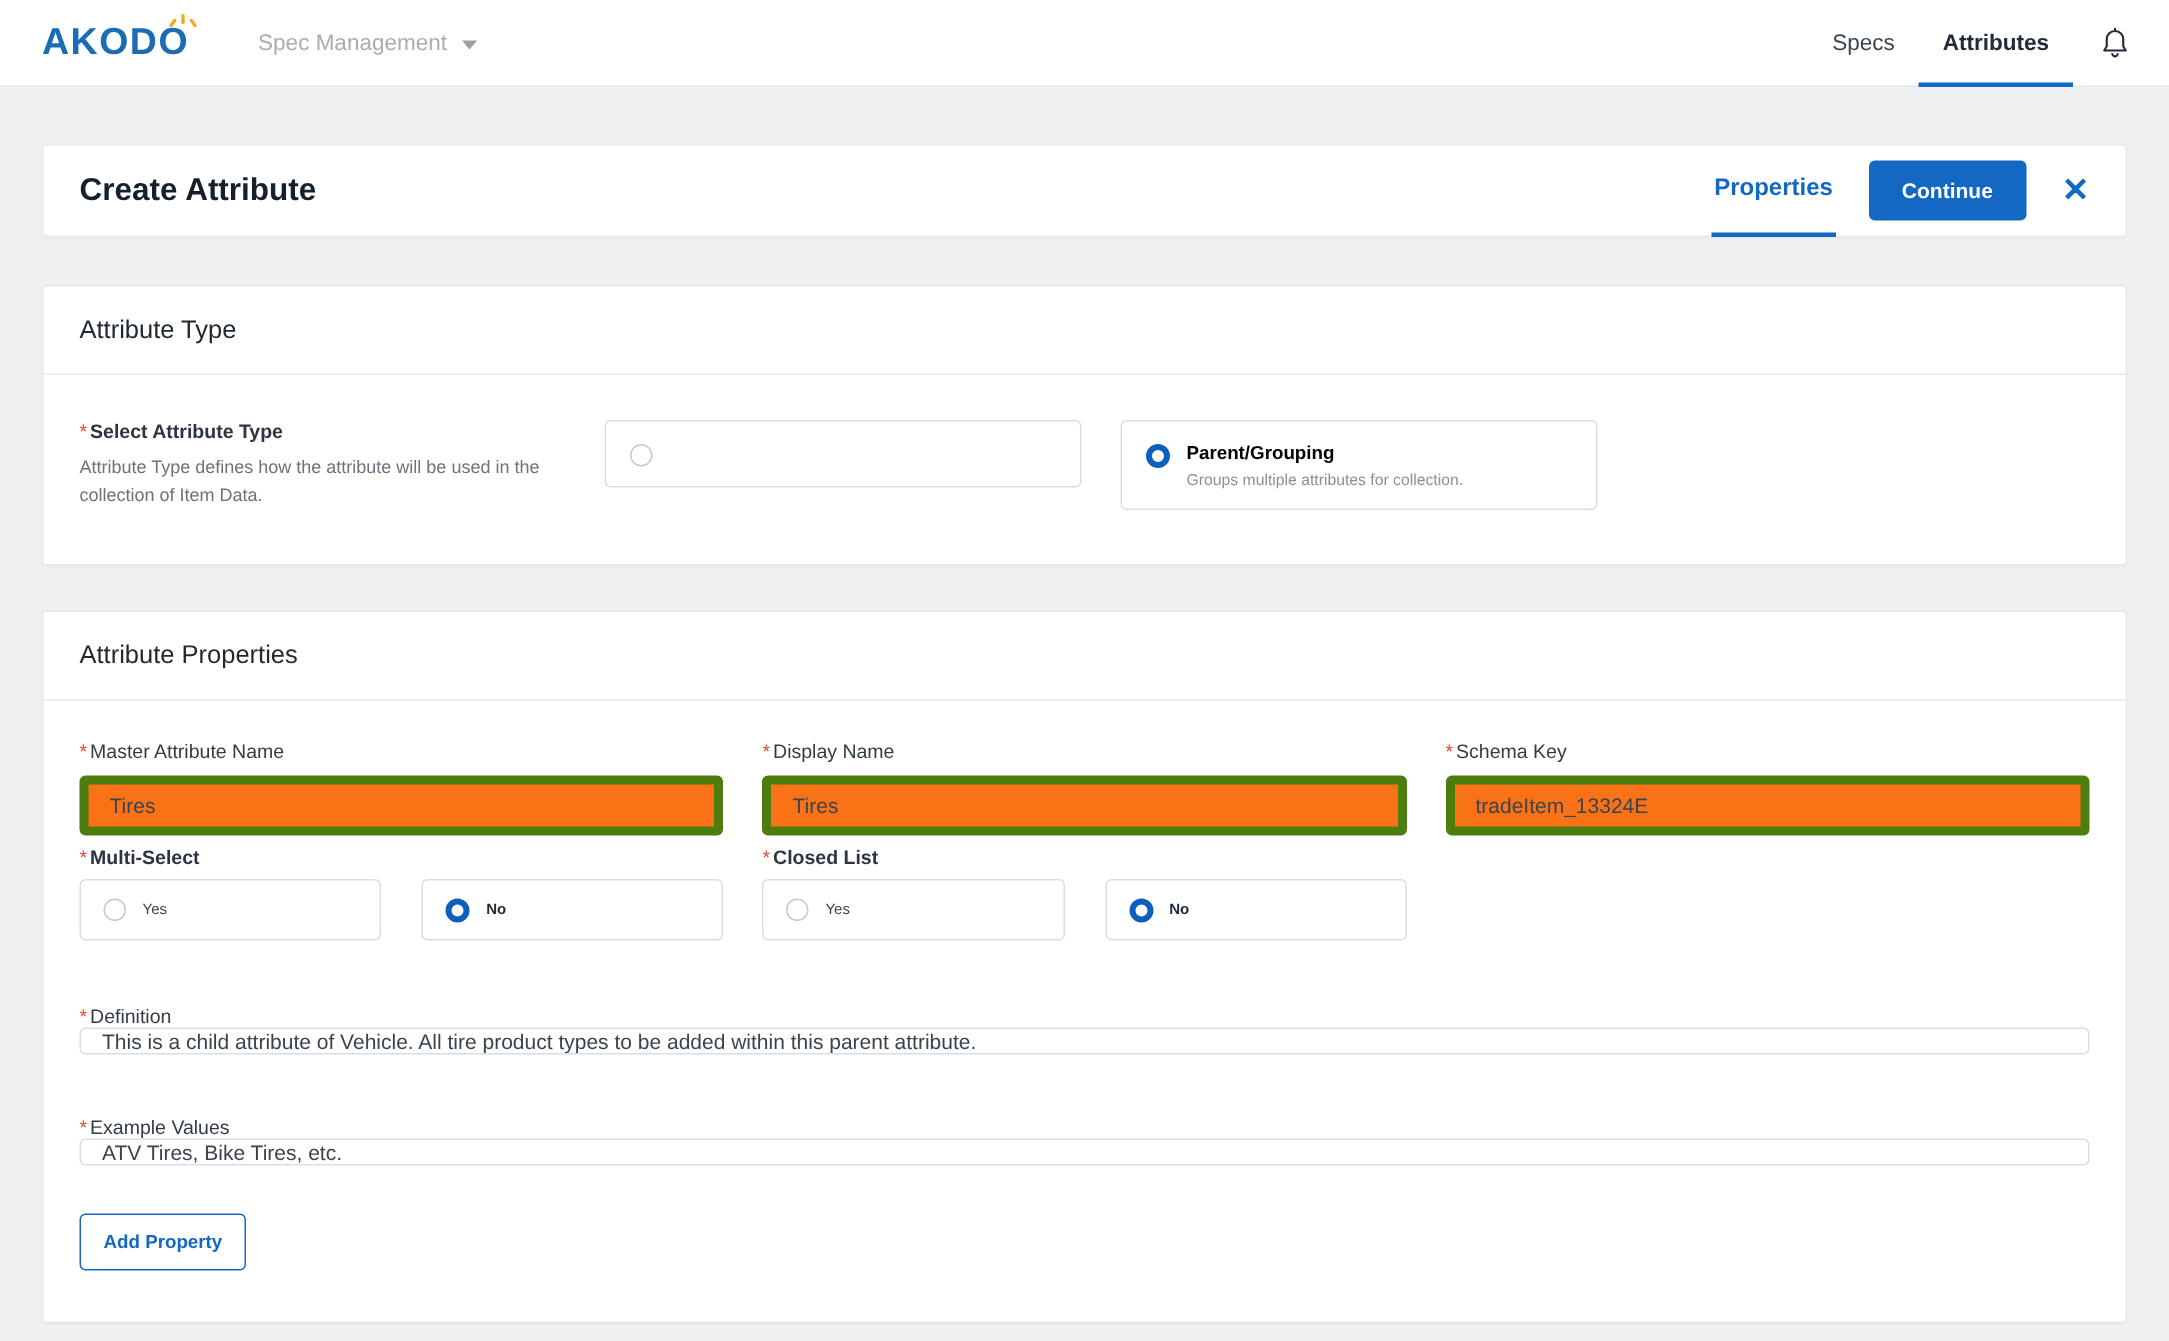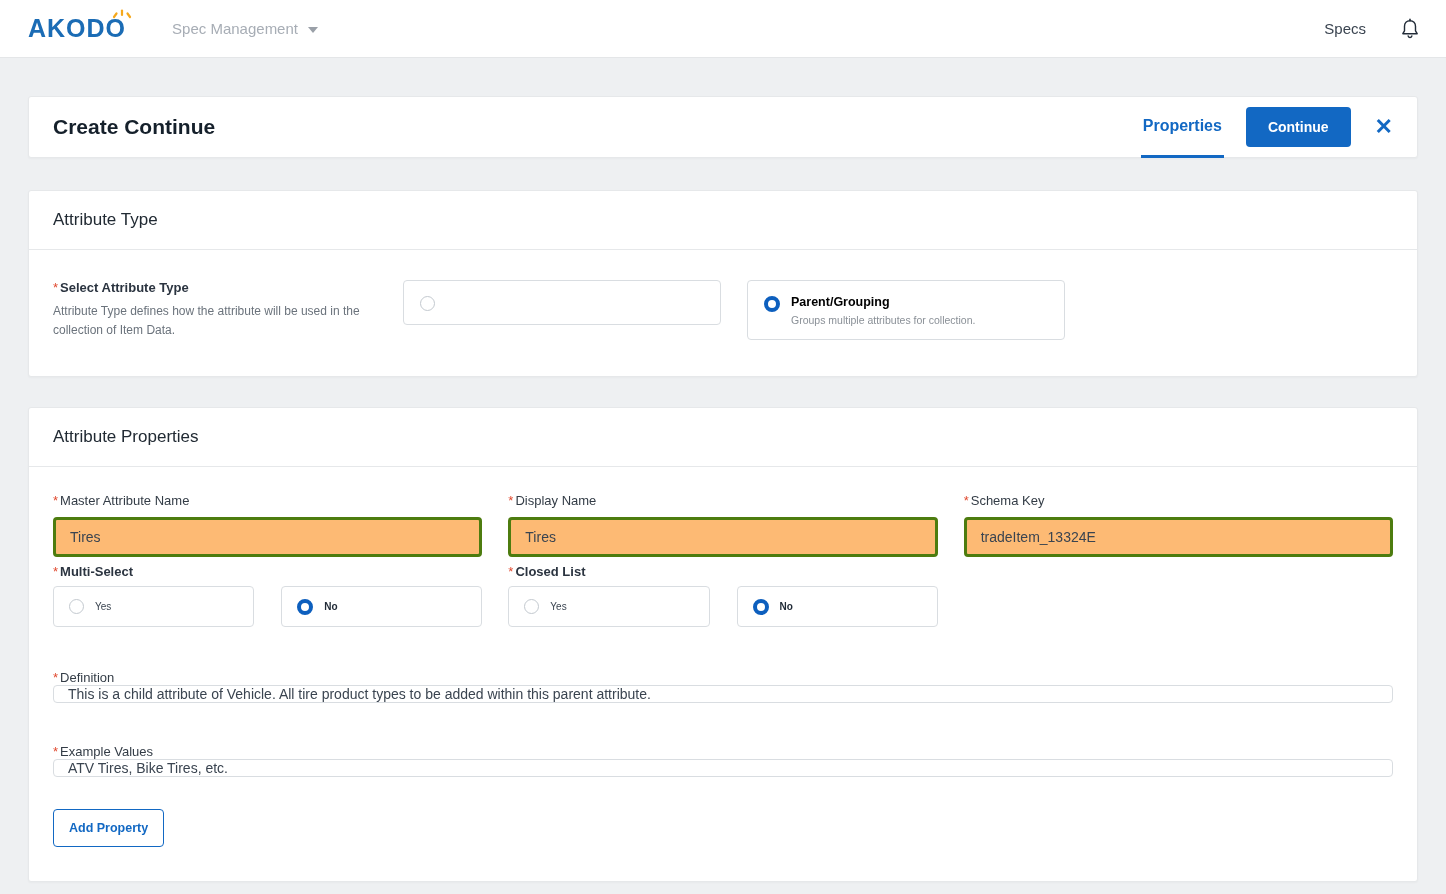--- a/index.html
+++ b/index.html
@@ -208,27 +208,27 @@
   .form-row-3 {
     display: flex;
     gap: 26px;
     margin-bottom: 7px;
   }
   .form-col { flex: 1; }
   .form-col .req-label { font-weight: normal; color: #333c46; margin-bottom: 9px; }
   .text-input {
     width: 100%;
     height: 40px;
-    border: 3px solid #4d7c0f;
+    border: 6px solid #4d7c0f;
     border-radius: 4px;
     padding: 0 14px;
     font-size: 14px;
     color: #3a4450;
     font-family: "Liberation Sans", sans-serif;
-    background: #fdba74;
+    background: #f97316;
     outline: none;
   }
   .yn-row { display: flex; gap: 26px; margin-bottom: 30px; }
   .yn-group { flex: 1; }
   .yn-boxes { display: flex; gap: 27px; }
   .yn-box {
     flex: 1;
     height: 41px;
     border: 1px solid #d9dde1;
     border-radius: 4px;
@@ -296,34 +296,35 @@
     </svg>
   </div>
 
   <div class="app-menu">
     <span>Spec Management</span>
     <span class="caret-down"></span>
   </div>
 
   <nav class="nav-right">
     <a class="nav-link">Specs</a>
+    <a class="nav-link active">Attributes</a>
     <div class="bell-wrap">
       <svg width="20" height="22" viewBox="0 0 24 26">
         <path d="M12 3 C8 3 5.4 6 5.4 9.6 L5.4 15.2 L3.4 18.6 L20.6 18.6 L18.6 15.2 L18.6 9.6 C18.6 6 16 3 12 3 Z" fill="none" stroke="#222c38" stroke-width="1.7" stroke-linejoin="round"></path>
         <path d="M9.8 21.4 C10.2 22.7 11 23.3 12 23.3 C13 23.3 13.8 22.7 14.2 21.4" fill="none" stroke="#222c38" stroke-width="1.7" stroke-linecap="round"></path>
         <line x1="12" y1="1.2" x2="12" y2="3" stroke="#222c38" stroke-width="1.7" stroke-linecap="round"></line>
       </svg>
     </div>
   </nav>
 </header>
 
 <main class="content">
 
   <section class="card page-header-card">
-    <h1 class="page-title">Create Continue</h1>
+    <h1 class="page-title">Create Attribute</h1>
     <div class="header-right">
       <div class="tab-properties">Properties</div>
       <button class="btn-primary">Continue</button>
       <span class="close-x">✕</span>
     </div>
   </section>
 
   <section class="card section-card">
     <div class="section-title-row">Attribute Type</div>
     <div class="attr-type-body">

